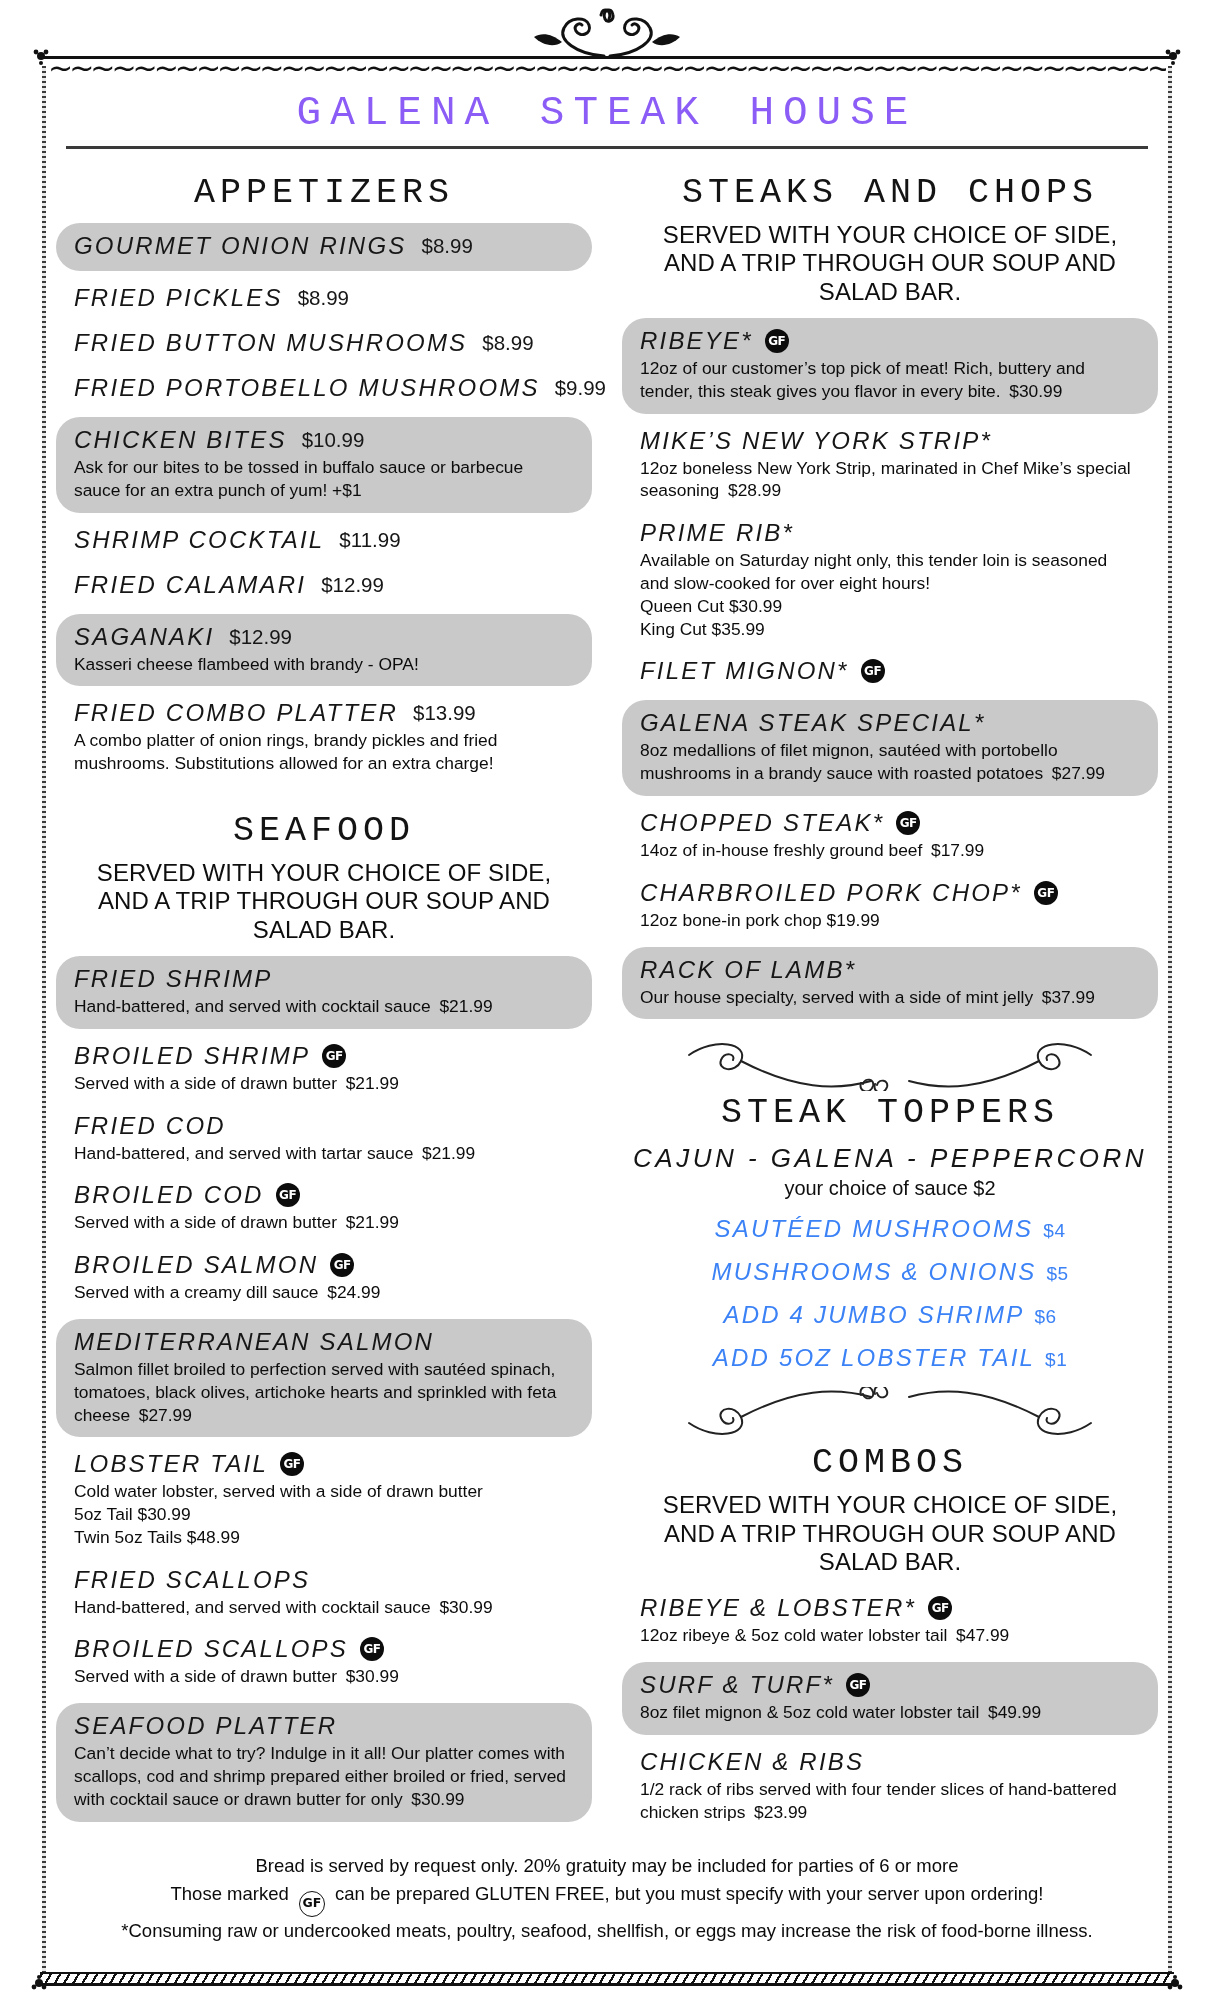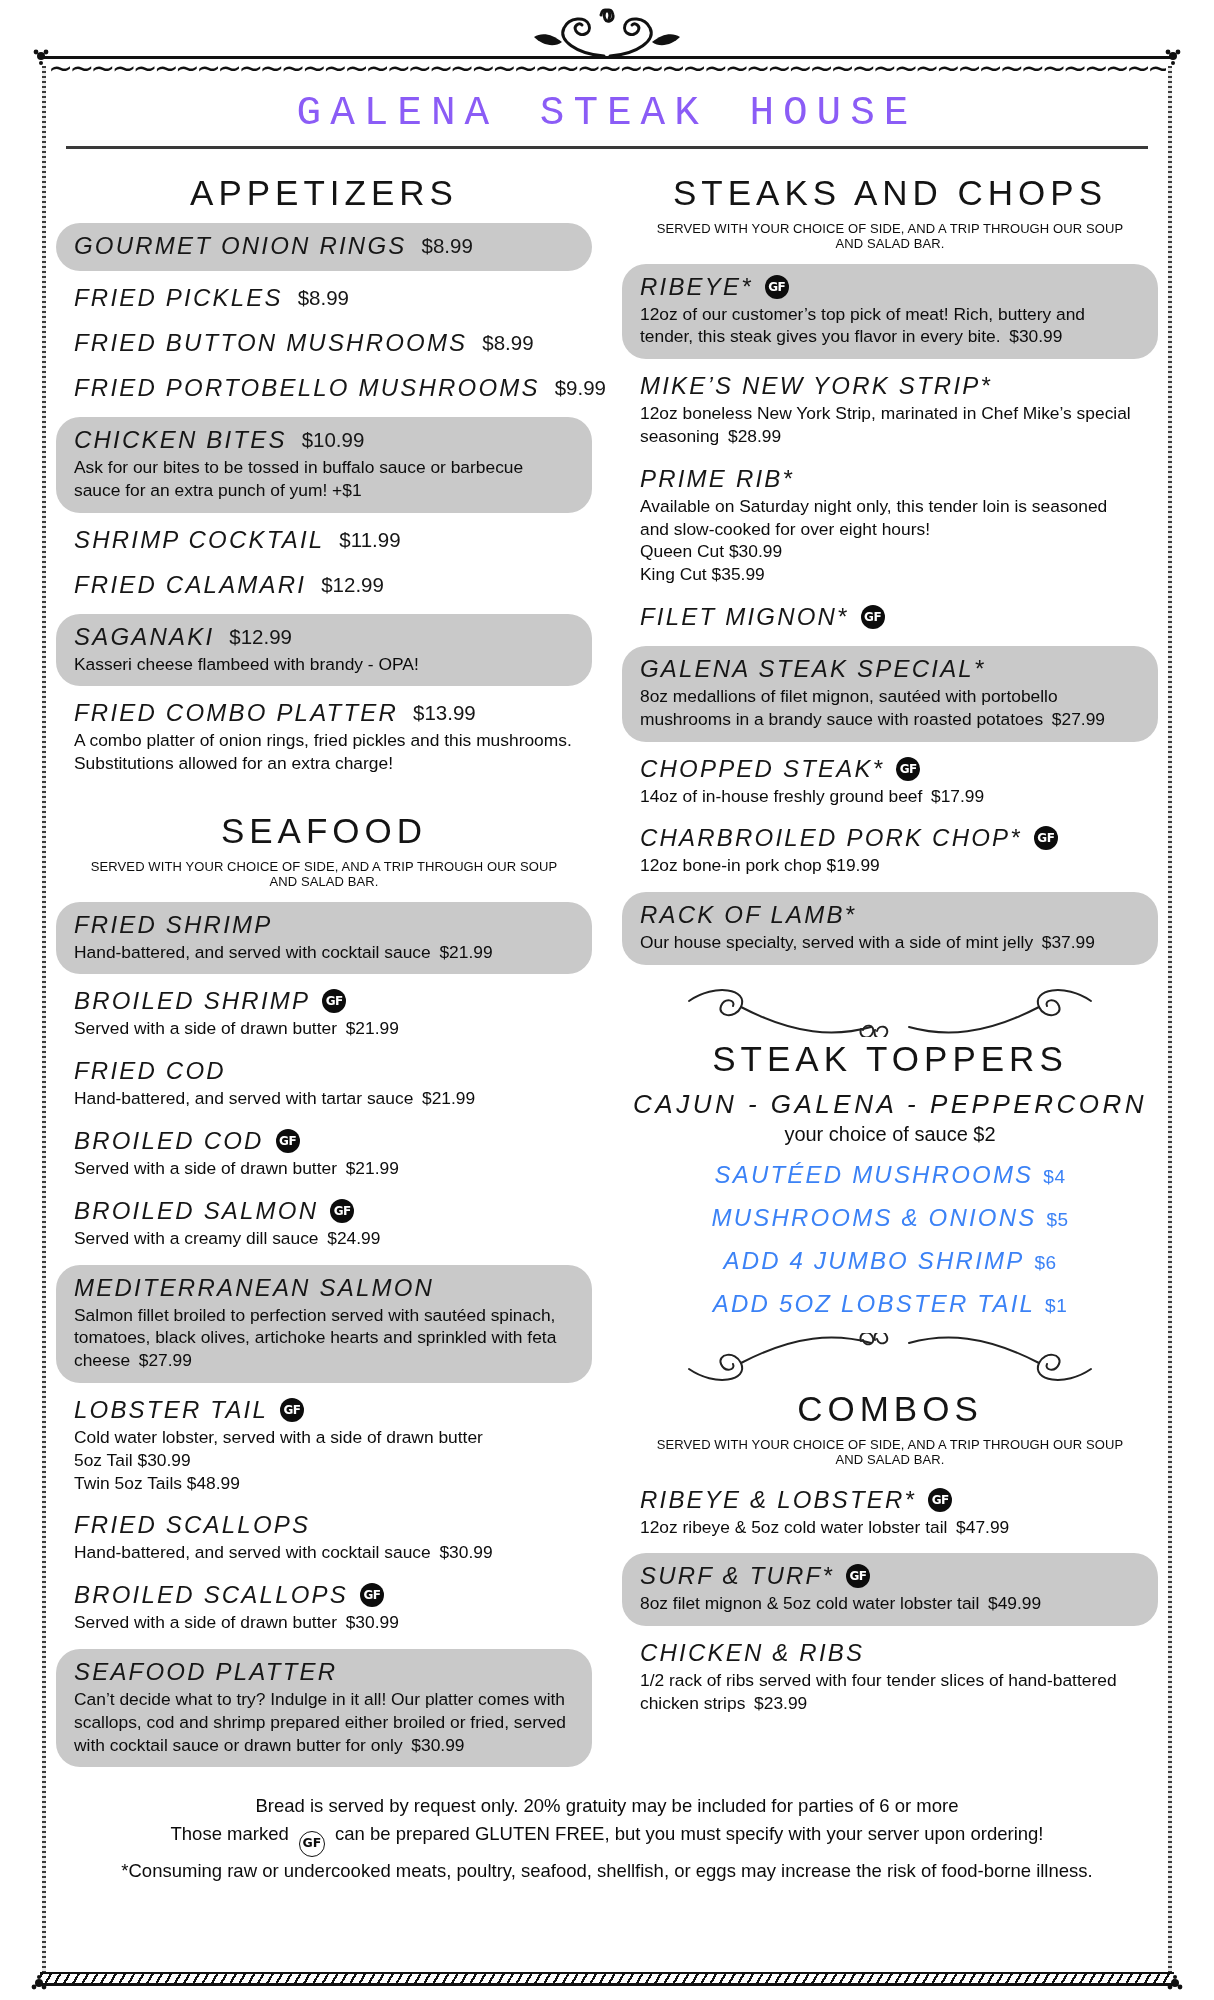--- a/index.html
+++ b/index.html
@@ -27,24 +27,24 @@
 
   
   .content { position:absolute; top:82px; left:56px; right:56px; }
   h1.title { text-align:center; font-family:Liberation Mono, monospace; font-weight:normal;
              font-size:41px; letter-spacing:9px; word-spacing:8px; margin:8px 0 10px; color:#8b5cf6; }
   .title-rule { height:3px; background:var(--rule); margin:0 10px 16px; }
 
   .columns { display:flex; gap:30px; align-items:flex-start; }
   .col { flex:1 1 0; min-width:0; }
 
-  h2.section-title { text-align:center; font-family:Liberation Sans, sans-serif; font-weight:normal;
+  h2.section-title { text-align:center; font-family:Liberation Mono, monospace; font-weight:normal;
              font-size:35px; letter-spacing:5px; margin:8px 0 10px; color:#141414; }
   h2.mt { margin-top:28px; }
-  .note { text-align:center; font-size:13px; line-height:1.18; letter-spacing:0.1px;
+  .note { text-align:center; font-size:24px; line-height:1.18; letter-spacing:0.1px;
           margin:-2px auto 12px; max-width:470px; color:#0e0e0e; }
 
   .item { padding:6px 18px 8px; margin:3px 0; border-radius:24px; }
   .item.highlight { background:var(--hl); margin:7px 0; padding:9px 18px 11px; }
   .item-head { display:flex; align-items:center; }
   .item-name { font-style:italic; font-size:24px; letter-spacing:2.2px; white-space:nowrap; color:#161616; }
   .item-price { font-size:20.5px; margin-left:15px; flex-shrink:0; color:#161616; }
   .gf-badge { width:24px; height:24px; border-radius:50%; background:#0c0c0c; color:#fff;
               font-family:"DejaVu Sans", sans-serif; font-weight:bold; font-size:12px;
               line-height:24px; text-align:center; letter-spacing:-0.5px; margin-left:12px; flex-shrink:0; }
@@ -180,21 +180,21 @@
                 <span class="item-name">SAGANAKI</span>
                 <span class="item-price">$12.99</span>
               </div>
               <div class="item-desc">Kasseri cheese flambeed with brandy - OPA!</div>
             </div>
             <div class="item">
               <div class="item-head">
                 <span class="item-name">FRIED COMBO PLATTER</span>
                 <span class="item-price">$13.99</span>
               </div>
-              <div class="item-desc">A combo platter of onion rings, fried pickles and this mushrooms. Substitutions allowed for an extra charge!</div>
+              <div class="item-desc">A combo platter of onion rings, brandy pickles and fried mushrooms. Substitutions allowed for an extra charge!</div>
             </div>
           </div>
 
         <h2 class="section-title mt">SEAFOOD</h2>
         <p class="note">SERVED WITH YOUR CHOICE OF SIDE, AND A TRIP THROUGH OUR SOUP AND SALAD BAR.</p>
         <div>
             <div class="item highlight">
               <div class="item-head">
                 <span class="item-name">FRIED SHRIMP</span>
               </div>

